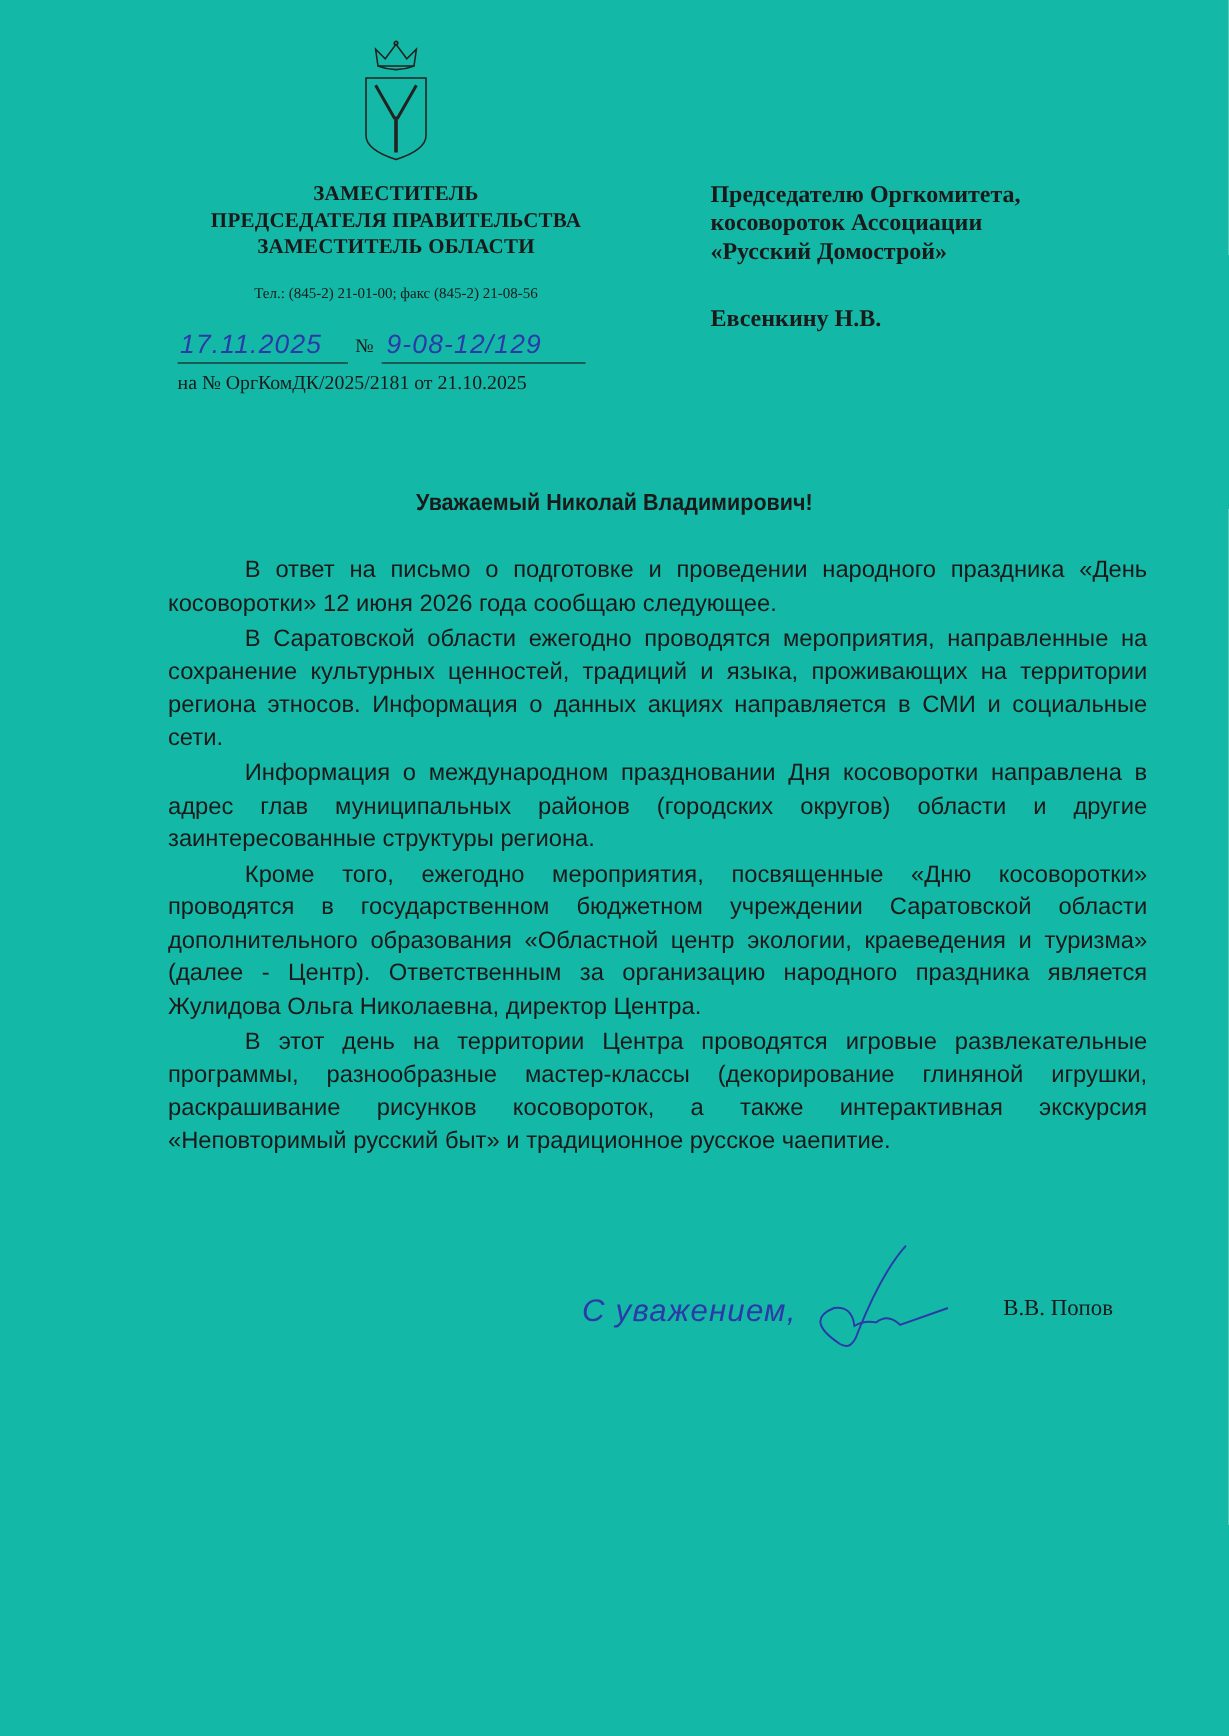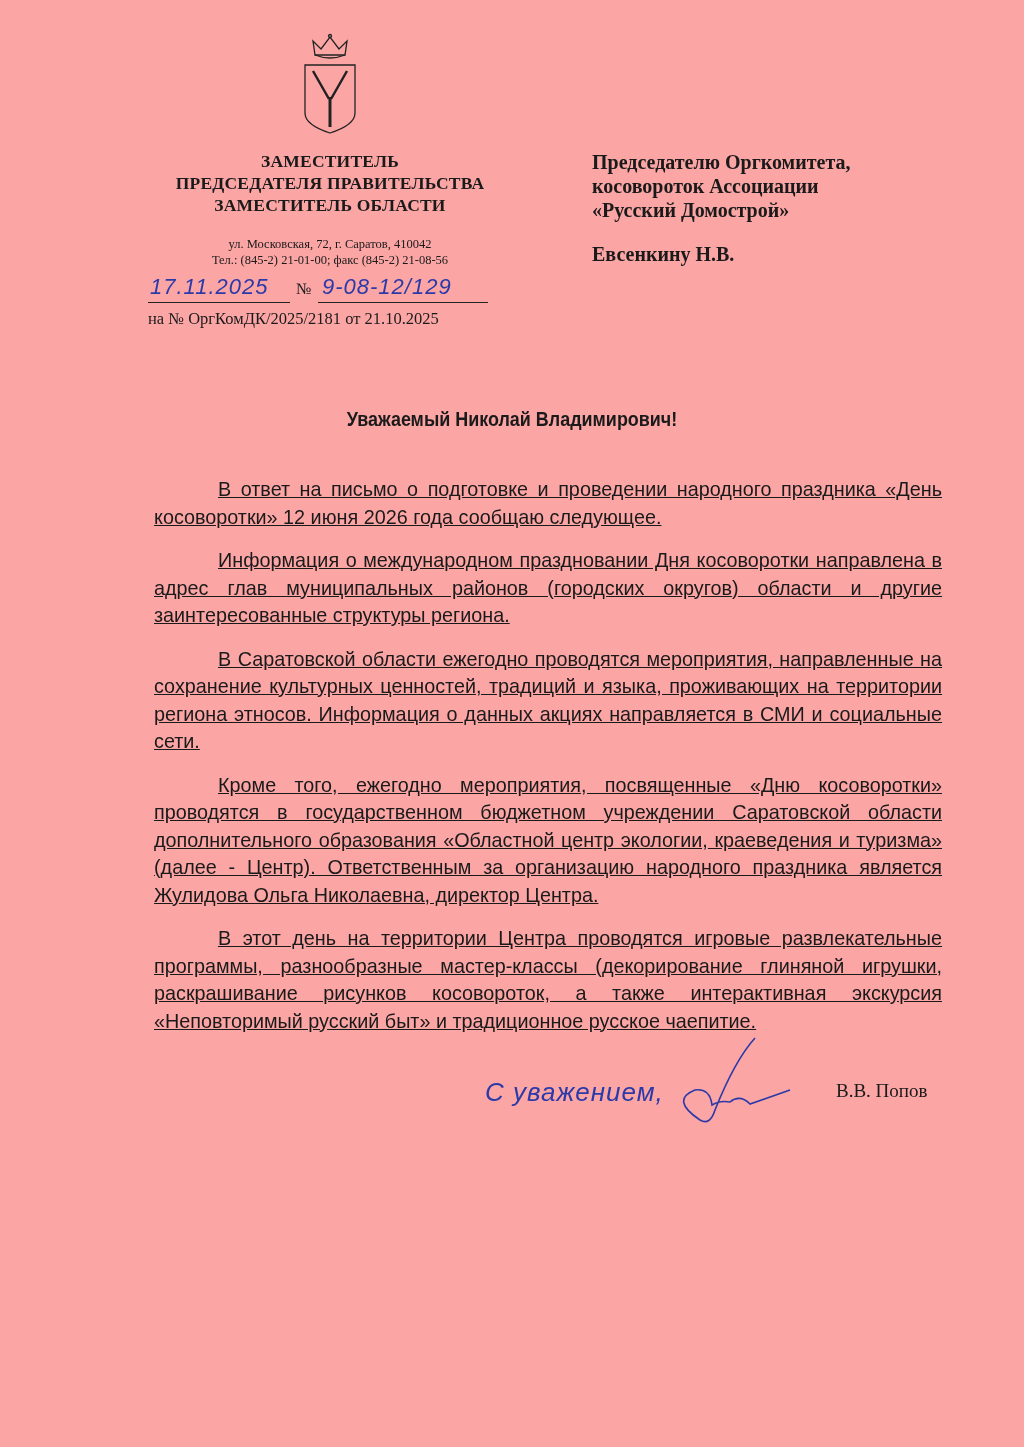--- a/index.html
+++ b/index.html
@@ -1,21 +1,21 @@
 <!DOCTYPE html>
 <html><head>
 <meta charset="utf-8">
 <style>
   html, body { margin: 0; padding: 0; }
   body {
     width: 1024px; height: 1447px; background: #fcfdfd;
     position: relative; overflow: hidden;
     font-family: "Liberation Serif", serif; color: #1a1a1a;
   }
-  .page { position: absolute; inset: 0; background: #fca5a5; padding-left: 15px; }
+  .page { position: absolute; inset: 0; background: #14b8a6; padding-left: 15px; }
   .crest { position: absolute; left: 285px; top: 33px; width: 90px; height: 105px; }
   .org-head {
     position: absolute; left: 140px; top: 150px; width: 380px;
     text-align: center; font-weight: bold; font-size: 17.5px; line-height: 22px; letter-spacing: 0.2px;
   }
   .org-addr {
     position: absolute; left: 140px; top: 236px; width: 380px;
     text-align: center; font-size: 12.5px; line-height: 16px;
   }
   .reg-line {
@@ -25,32 +25,32 @@
   .hand {
     font-family: Liberation Sans, sans-serif; font-style: italic; color: #2b3aa8;
     font-size: 22px; position: absolute; letter-spacing: 1px;
   }
   .no-sign { position: absolute; left: 296px; top: 280px; font-size: 16px; }
   .ref-line { position: absolute; left: 148px; top: 309px; font-size: 16.5px; }
   .addressee {
     position: absolute; left: 592px; top: 150px; width: 400px;
     font-weight: bold; font-size: 20px; line-height: 24px;
   }
-  .addressee .name { margin-top: 20px; }
+  .addressee .name { margin-top: 32px; }
   .salutation {
     position: absolute; left: 0; right: 0; top: 408px; text-align: center;
     font-family: "Liberation Sans", sans-serif; font-weight: bold; font-size: 19.5px;
     transform: scaleX(0.92);
   }
   .body-text {
     position: absolute; left: 138px; top: 460px; width: 820px;
     font-family: "Liberation Sans Narrow", "Liberation Sans", sans-serif;
     font-size: 19.8px; line-height: 27.5px; text-align: justify;
   }
-  .body-text p { margin: 16px; text-indent: 64px; text-align-last: left; text-decoration: underline; }
+  .body-text p { margin: 2px; text-indent: 64px; text-align-last: left; }
   .closing-hand { position: absolute; left: 485px; top: 1030px; font-size: 26px; margin-top: 47px; }
   .signature { position: absolute; left: 640px; top: 1030px; width: 160px; height: 100px; }
   .signer {
     position: absolute; left: 836px; top: 1080px;
     font-weight: normal; font-size: 19px;
   }
 </style>
 </head>
 <body>
 
@@ -67,21 +67,20 @@
     </g>
   </svg>
 
   <div class="org-head">
     <div>ЗАМЕСТИТЕЛЬ</div>
     <div>ПРЕДСЕДАТЕЛЯ ПРАВИТЕЛЬСТВА</div>
     <div>ЗАМЕСТИТЕЛЬ ОБЛАСТИ</div>
   </div>
 
   <div class="org-addr">
-    <div>ул. Московская, 72, г. Саратов, 410042</div>
     <div>Тел.: (845-2) 21-01-00; факс (845-2) 21-08-56</div>
   </div>
 
   <div class="reg-line" style="left:148px;width:142px;"></div>
   <div class="hand" style="left:150px;top:274px;">17.11.2025</div>
   <div class="no-sign">№</div>
   <div class="reg-line" style="left:318px;width:170px;"></div>
   <div class="hand" style="left:322px;top:274px;">9-08-12/129</div>
 
   <div class="ref-line">на № ОргКомДК/2025/2181  от 21.10.2025</div>
@@ -90,22 +89,22 @@
     <div>Председателю Оргкомитета,</div>
     <div>косовороток   Ассоциации</div>
     <div>«Русский Домострой»</div>
     <div class="name">Евсенкину  Н.В.</div>
   </div>
 
   <div class="salutation">Уважаемый Николай Владимирович!</div>
 
   <div class="body-text">
     <p>В ответ на письмо о подготовке и проведении народного праздника «День косоворотки» 12 июня 2026 года сообщаю следующее.</p>
+    <p>В Саратовской области ежегодно проводятся мероприятия, направленные на сохранение культурных ценностей, традиций и языка, проживающих на территории  региона этносов. Информация  о данных акциях направляется  в СМИ и  социальные  сети.</p>
     <p>Информация о международном праздновании Дня косоворотки направлена в адрес глав муниципальных районов (городских округов) области и другие заинтересованные структуры региона.</p>
-    <p>В Саратовской области ежегодно проводятся мероприятия, направленные на сохранение культурных ценностей, традиций и языка, проживающих на территории  региона этносов. Информация  о данных акциях направляется  в СМИ и  социальные  сети.</p>
     <p>Кроме того, ежегодно мероприятия, посвященные «Дню косоворотки» проводятся в государственном бюджетном учреждении Саратовской области дополнительного образования «Областной центр экологии, краеведения и туризма» (далее - Центр). Ответственным за организацию народного праздника является Жулидова Ольга Николаевна, директор Центра.</p>
     <p>В этот день на территории Центра проводятся игровые развлекательные программы, разнообразные мастер-классы (декорирование глиняной игрушки, раскрашивание рисунков косовороток, а также интерактивная экскурсия «Неповторимый русский быт» и традиционное русское чаепитие.</p>
   </div>
 
   <div class="hand closing-hand">С уважением,</div>
 
   <svg class="signature" viewBox="0 0 160 100">
     <path d="M115 8 Q95 30 75 80 Q70 96 60 90 Q30 70 55 60 Q70 58 72 75 Q80 70 90 72 Q100 64 110 74 L150 60" fill="none" stroke="#2b3aa8" stroke-width="1.6"></path>
   </svg>
 

